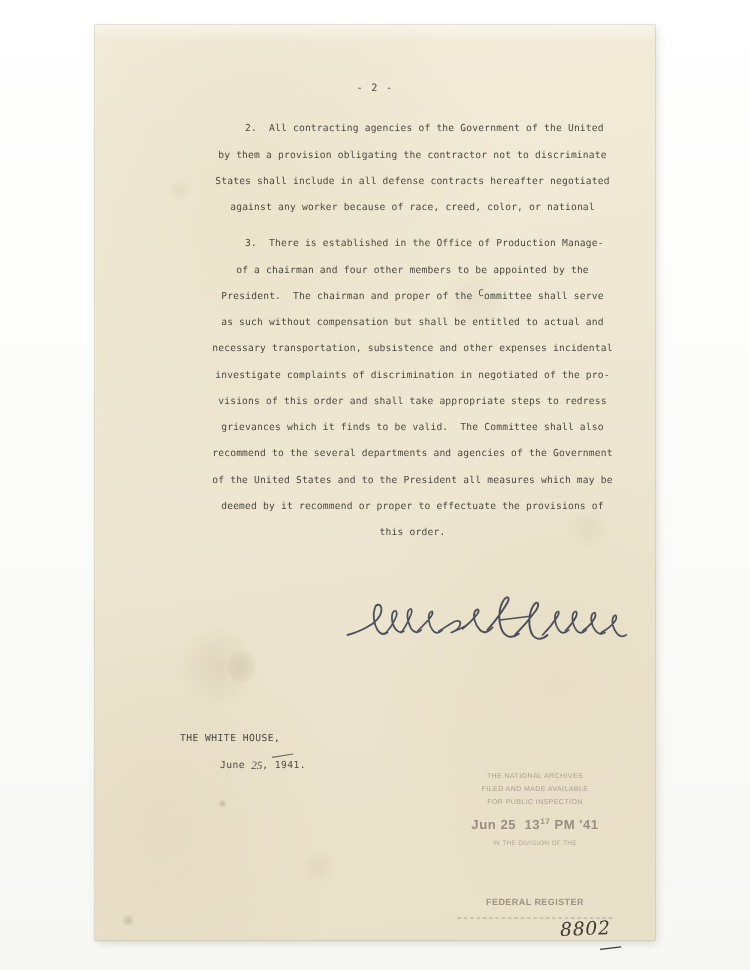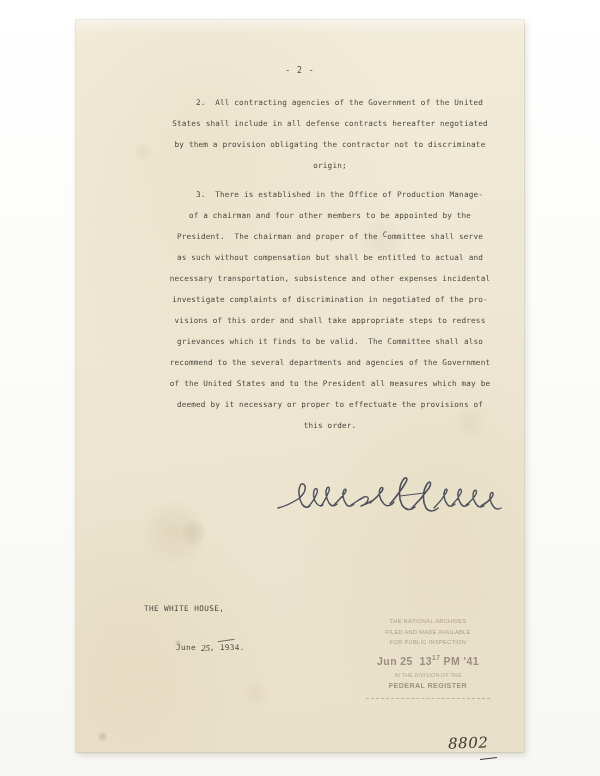--- a/index.html
+++ b/index.html
@@ -134,21 +134,20 @@
     position: absolute;
     left: 68px;
     top: 560px;
   }
   .wh-line {
     display: block;
     height: 21px;
     line-height: 21px;
     font-size: 7.7px;
     letter-spacing: 0.05em;
-    margin-top: 18px;
   }
   .wh-date {
     padding-left: 32px;
     position: relative;
   }
   .hand-day {
     font-family: Liberation Serif, serif;
     font-style: italic;
     font-size: 9px;
     color: #3a3830;
@@ -206,20 +205,21 @@
     line-height: 9px;
     color: #aa9e92;
   }
   .stamp .s-register {
     display: block;
     font-size: 7.2px;
     font-weight: bold;
     letter-spacing: 0.05em;
     line-height: 11px;
     color: #948879;
+    margin-top: 36px;
   }
   .stamp .s-rule {
     display: block;
     margin-top: 7px;
     border-top: 1.1px dashed #ab9f93;
     height: 0;
     opacity: 0.85;
   }
 
   
@@ -279,37 +279,37 @@
 
 <div class="sheet">
   <div class="page-inner">
 
     <div class="tw page-number">- 2 -</div>
 
     <div class="body-block">
 
       <div class="para">
         <span class="tw line">    2.  All contracting agencies of the Government of the United</span>
+        <span class="tw line">by them a provision obligating the contractor not to discriminate</span>
         <span class="tw line">States shall include in all defense contracts hereafter negotiated</span>
-        <span class="tw line">by them a provision obligating the contractor not to discriminate</span>
-        <span class="tw line">origin;</span>
+        <span class="tw line">against any worker because of race, creed, color, or national</span>
       </div>
 
       <div class="para">
         <span class="tw line">    3.  There is established in the Office of Production Manage-</span>
         <span class="tw line">of a chairman and four other members to be appointed by the</span>
         <span class="tw line"><span>President.  The chairman and proper of the </span><span class="raised-cap">C</span><span>ommittee shall serve</span></span>
         <span class="tw line">as such without compensation but shall be entitled to actual and</span>
         <span class="tw line">necessary transportation, subsistence and other expenses incidental</span>
         <span class="tw line">investigate complaints of discrimination in negotiated of the pro-</span>
         <span class="tw line">visions of this order and shall take appropriate steps to redress</span>
         <span class="tw line">grievances which it finds to be valid.  The Committee shall also</span>
         <span class="tw line">recommend to the several departments and agencies of the Government</span>
         <span class="tw line">of the United States and to the President all measures which may be</span>
-        <span class="tw line">deemed by it necessary or proper to effectuate the provisions of</span>
+        <span class="tw line">deemed by it recommend or proper to effectuate the provisions of</span>
         <span class="tw line">this order.</span>
       </div>
 
     </div>
 
     <div class="signature" title="Franklin D. Roosevelt">
       <svg viewBox="0 0 230 55">
         <g fill="none" stroke="#3b4150" stroke-linecap="round" stroke-linejoin="round" opacity="0.9">
           <path d="M6,38 C14,36 20,33 26,29 C31,25 34,20 33,16 C32,13 29,13 28,16 C26,21 27,29 30,34 C32,37 35,38 38,36" stroke-width="1.5"></path>
           <path d="M36,37 C40,33 43,28 45,23 C46,20 45,18 43,19 C41,21 41,27 43,31 C45,35 48,37 51,35" stroke-width="1.4"></path>
@@ -323,21 +323,21 @@
           <path d="M162,38 C167,33 171,28 174,23 C176,20 175,18 173,20 C171,23 172,30 175,34 C177,37 180,37 183,34" stroke-width="1.4"></path>
           <path d="M180,35 C184,31 187,27 189,23 C190,20 189,18 187,20 C185,23 186,30 189,34 C191,37 194,37 197,34" stroke-width="1.4"></path>
           <path d="M194,35 C198,32 202,28 204,24 C205,21 204,19 202,21 C200,24 201,30 204,34 C206,37 209,38 212,36" stroke-width="1.4"></path>
           <path d="M209,36 C213,34 217,31 220,27 C222,24 221,21 219,23 C217,26 218,32 221,36 C223,39 226,40 229,38" stroke-width="1.4"></path>
         </g>
       </svg>
     </div>
 
     <div class="wh-block">
       <span class="tw wh-line">THE WHITE HOUSE,</span>
-      <span class="tw wh-line wh-date"><span>June</span><span> </span><span class="hand-day">25</span><span>, 1934.</span><span class="day-stroke"></span></span>
+      <span class="tw wh-line wh-date"><span>June</span><span> </span><span class="hand-day">25</span><span>, 1941.</span><span class="day-stroke"></span></span>
     </div>
 
     <div class="stamp">
       <span class="s-small">THE NATIONAL ARCHIVES</span>
       <span class="s-small">FILED AND MADE AVAILABLE</span>
       <span class="s-small">FOR PUBLIC INSPECTION</span>
       <span class="s-date"><span>Jun 25</span><span>&nbsp;&nbsp;</span><span>13</span><span class="sup">17</span><span>&nbsp;</span><span>PM</span><span>&nbsp;</span><span>'41</span></span>
       <span class="s-div">IN THE DIVISION OF THE</span>
       <span class="s-register">FEDERAL REGISTER</span>
       <span class="s-rule"></span>

